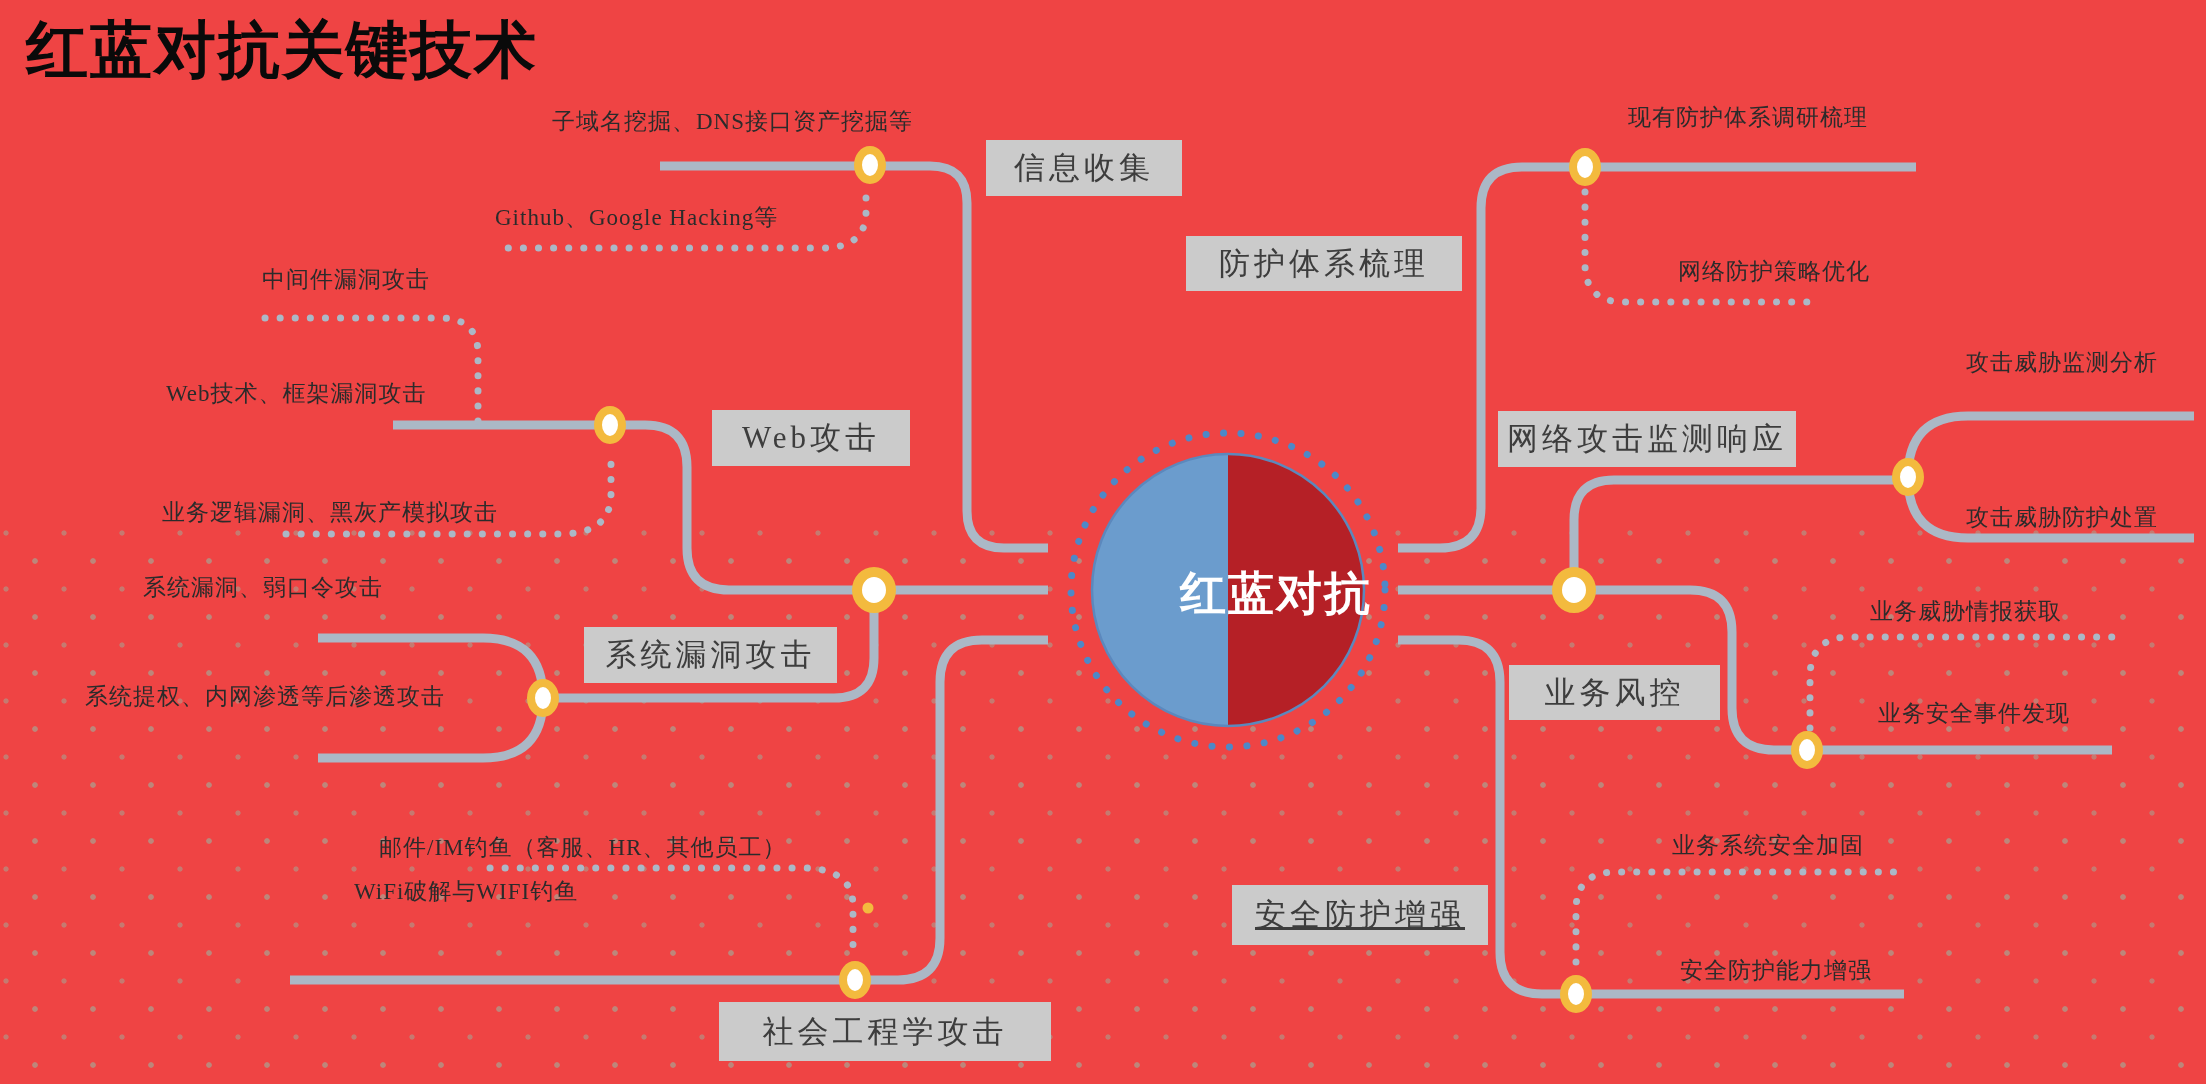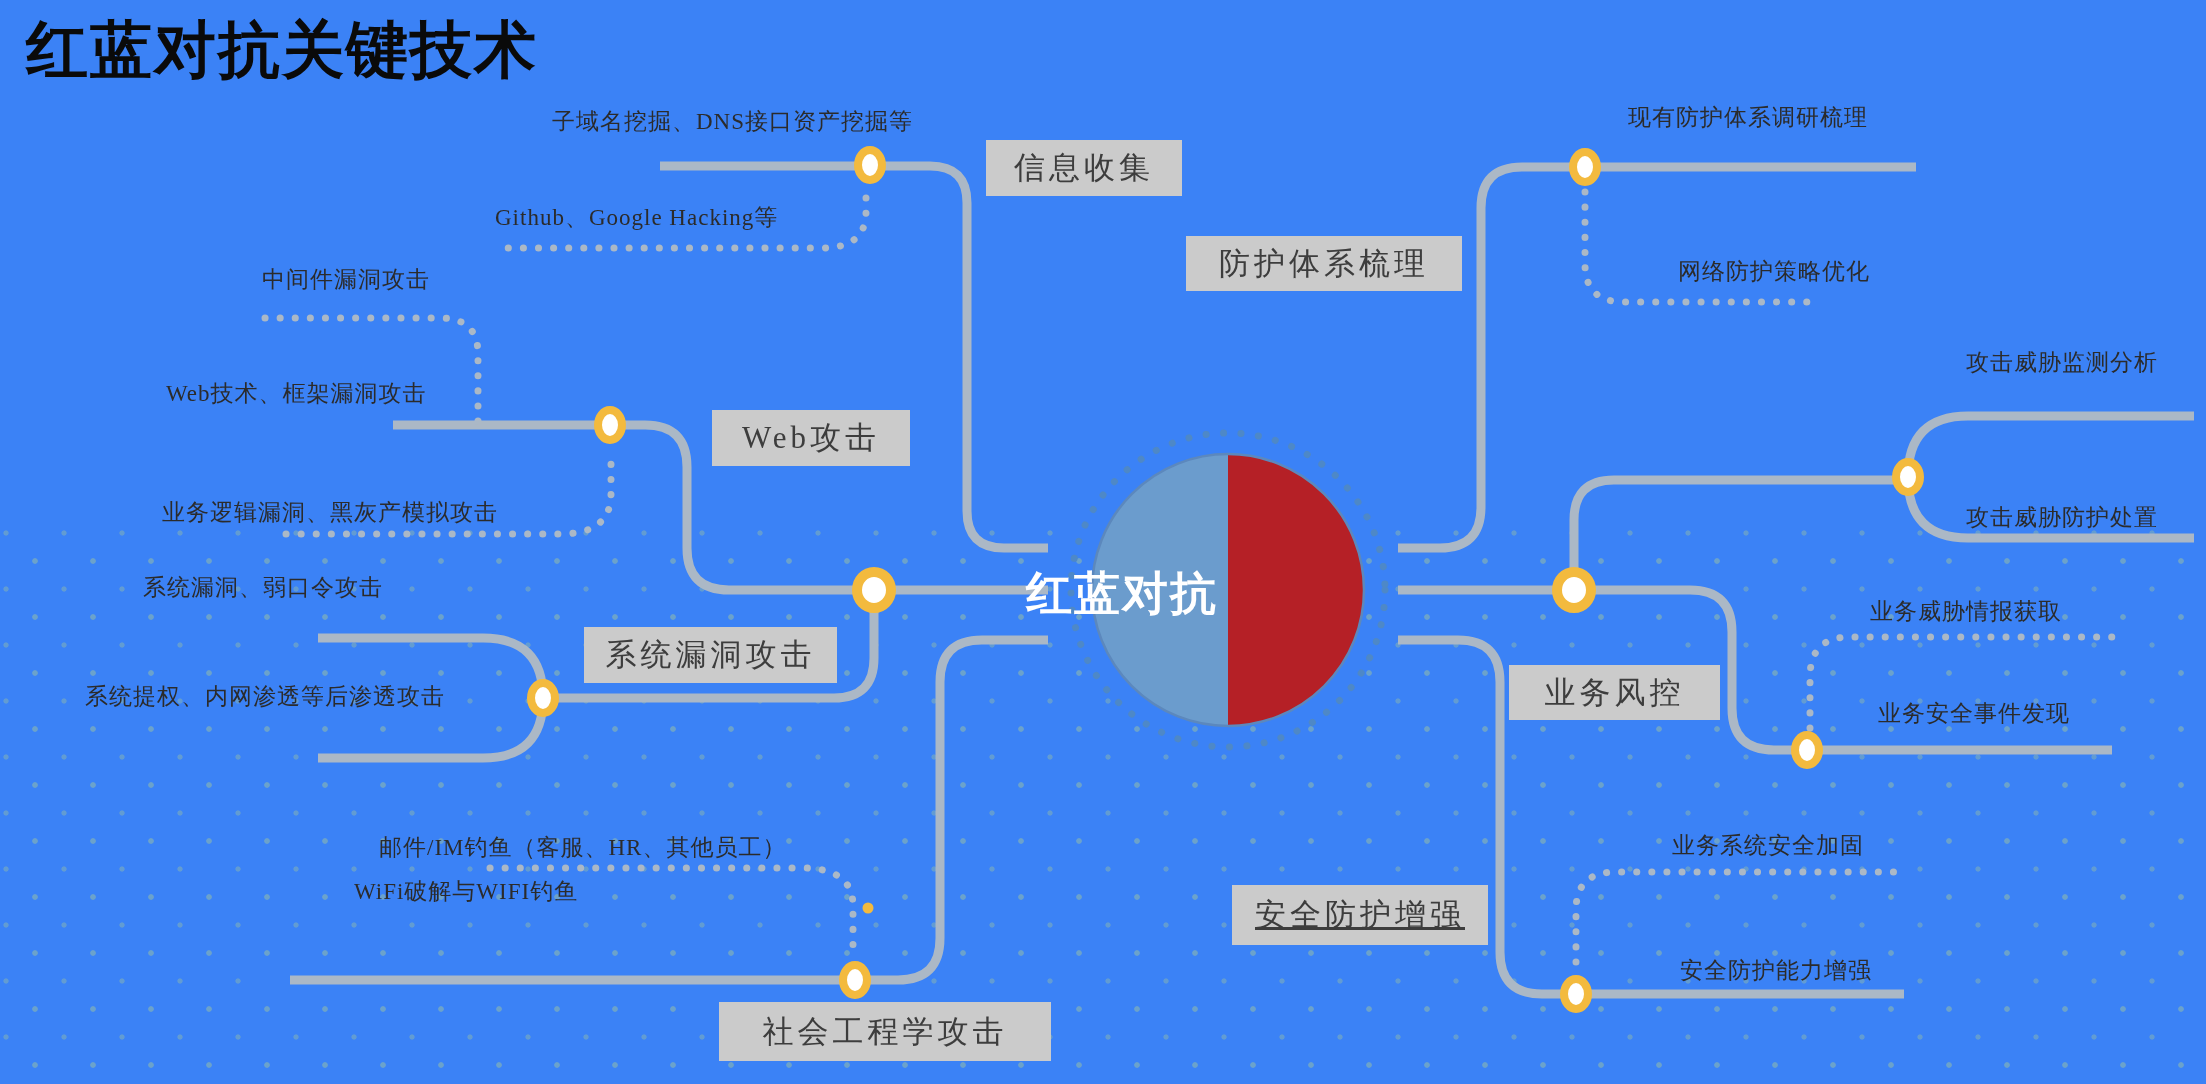--- a/index.html
+++ b/index.html
@@ -6,32 +6,32 @@
     --line:#ABB8C6;
     --node:#F3BA3E;
     --boxbg:#CBCBCB;
     --boxtext:#3D3D3D;
     --leaftext:#2B2B2B;
     --blue:#6B9CCD;
     --red:#B52026;
     --ringdot:#4E88C7;
   }
   html,body{margin:0;padding:0;background:#fff;}
-  .canvas{position:relative;width:2206px;height:1084px;background:#3b82f6;overflow:hidden;
+  .canvas{position:relative;width:2206px;height:1084px;background:#ef4444;overflow:hidden;
           font-family:"Liberation Sans","DejaVu Sans",sans-serif;}
   .dots-layer{position:absolute;left:0;top:525px;width:2206px;height:559px;pointer-events:none;
     background-image:
       radial-gradient(circle, rgba(147,188,167,0.55) 2.4px, rgba(0,0,0,0) 3.2px),
       radial-gradient(circle, rgba(147,188,167,0.45) 2.2px, rgba(0,0,0,0) 3.0px);
     background-size:58px 56px,58px 56px;
     background-position:6px 8px,35px 36px;}
   .wires{position:absolute;left:0;top:0;}
   .title{position:absolute;left:26px;top:8px;margin:0;font-size:62px;font-weight:900;
          letter-spacing:2px;color:#0A0A0A;}
-  .center-label{position:absolute;left:1026px;top:563px;width:300px;text-align:left;
+  .center-label{position:absolute;left:1072px;top:563px;width:300px;text-align:right;
          font-size:46px;font-weight:800;color:#ffffff;letter-spacing:2px;}
   .box{position:absolute;background:var(--boxbg);color:var(--boxtext);
        display:flex;align-items:center;justify-content:center;
        font-family:"Liberation Serif","DejaVu Serif",serif;
        font-size:31px;letter-spacing:4px;white-space:nowrap;}
   .leaf{position:absolute;color:var(--leaftext);white-space:nowrap;
        font-family:"Liberation Serif","DejaVu Serif",serif;
        font-size:23px;letter-spacing:1px;}
 </style>
 </head>
@@ -91,20 +91,21 @@
 
   <h1 class="title">红蓝对抗关键技术</h1>
 
   <div class="center-label">红蓝对抗</div>
 
   <div class="box" style="left:986px;top:140px;width:196px;height:56px;">信息收集</div>
   <div class="box" style="left:712px;top:410px;width:198px;height:56px;">Web攻击</div>
   <div class="box" style="left:584px;top:627px;width:253px;height:56px;">系统漏洞攻击</div>
   <div class="box" style="left:719px;top:1002px;width:332px;height:59px;">社会工程学攻击</div>
   <div class="box" style="left:1186px;top:236px;width:276px;height:55px;">防护体系梳理</div>
+  <div class="box" style="left:1498px;top:411px;width:298px;height:56px;">网络攻击监测响应</div>
   <div class="box" style="left:1509px;top:665px;width:211px;height:55px;">业务风控</div>
   <div class="box" style="left:1232px;top:885px;width:256px;height:60px;text-decoration:underline;">安全防护增强</div>
 
   <div class="leaf" style="left:552px;top:106px;">子域名挖掘、DNS接口资产挖掘等</div>
   <div class="leaf" style="left:495px;top:202px;">Github、Google Hacking等</div>
   <div class="leaf" style="left:262px;top:264px;">中间件漏洞攻击</div>
   <div class="leaf" style="left:166px;top:378px;">Web技术、框架漏洞攻击</div>
   <div class="leaf" style="left:162px;top:497px;">业务逻辑漏洞、黑灰产模拟攻击</div>
   <div class="leaf" style="left:143px;top:572px;">系统漏洞、弱口令攻击</div>
   <div class="leaf" style="left:85px;top:681px;">系统提权、内网渗透等后渗透攻击</div>

